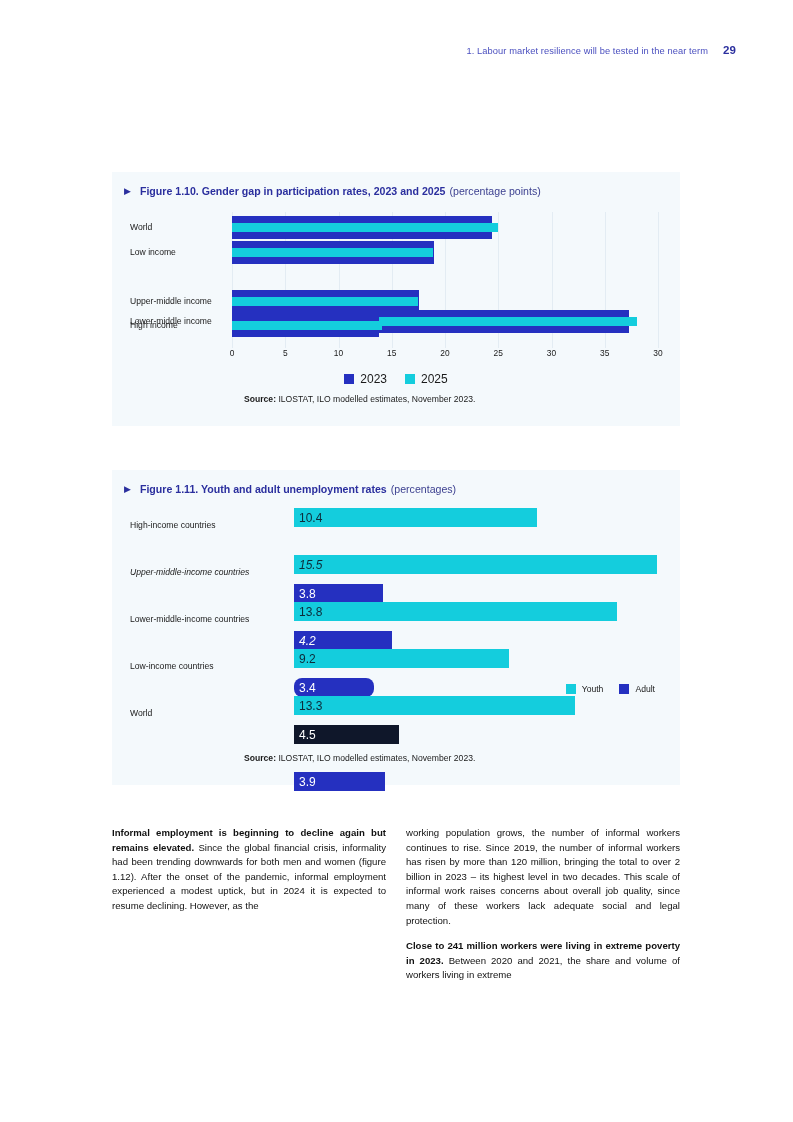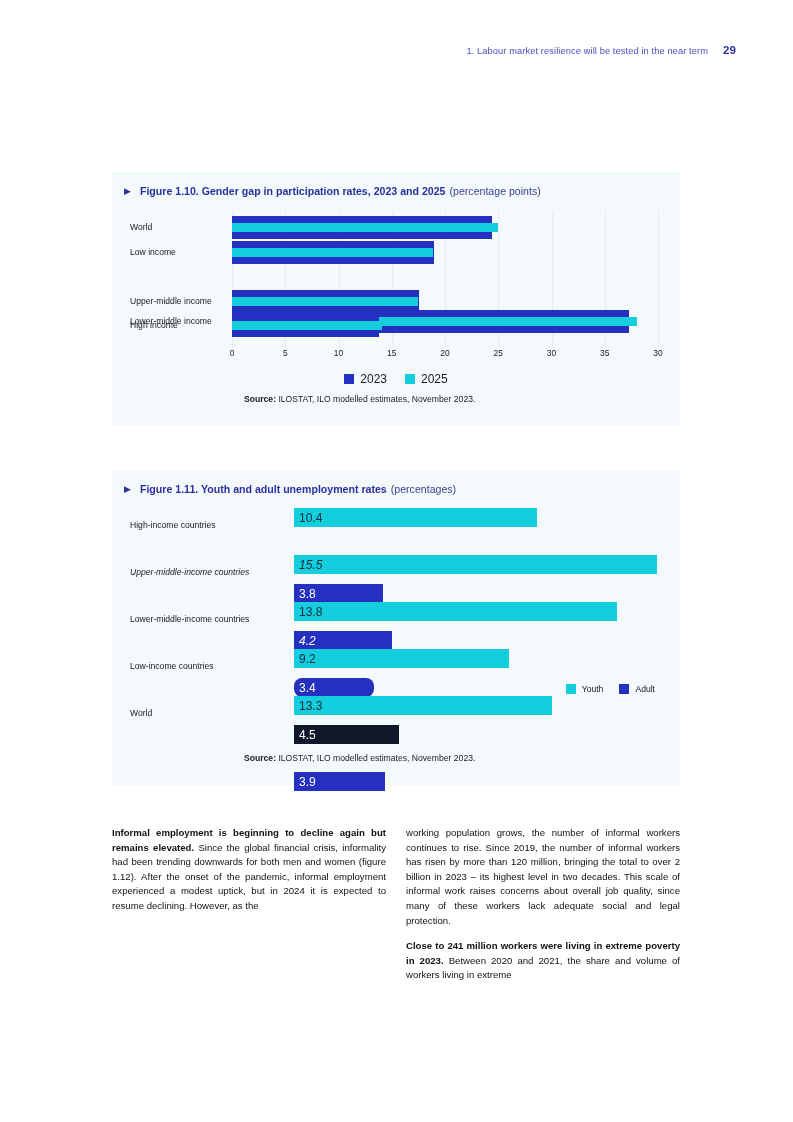--- a/index.html
+++ b/index.html
@@ -264,21 +264,21 @@
               <span class="val">9.2</span>
             </div>
             <div class="c11-bar c11-adult" style="width: 105.273px; background: #0f172a;">
               <span class="val">4.5</span>
             </div>
           </div>
         </div>
         <div class="c11-group" style="top: 188px;">
           <div class="c11-label">World</div>
           <div class="c11-plot">
-            <div class="c11-bar c11-youth" style="width: 258px; background: rgb(20, 205, 221);">
+            <div class="c11-bar c11-youth" style="width: 281px; background: rgb(20, 205, 221);">
               <span class="val">13.3</span>
             </div>
             <div class="c11-bar c11-adult" style="width: 91.2364px; background: rgb(37, 48, 192);">
               <span class="val">3.9</span>
             </div>
           </div>
         </div>
       </div>
     <div class="c11-legend" id="c11-legend">
         <span class="lg-item">

